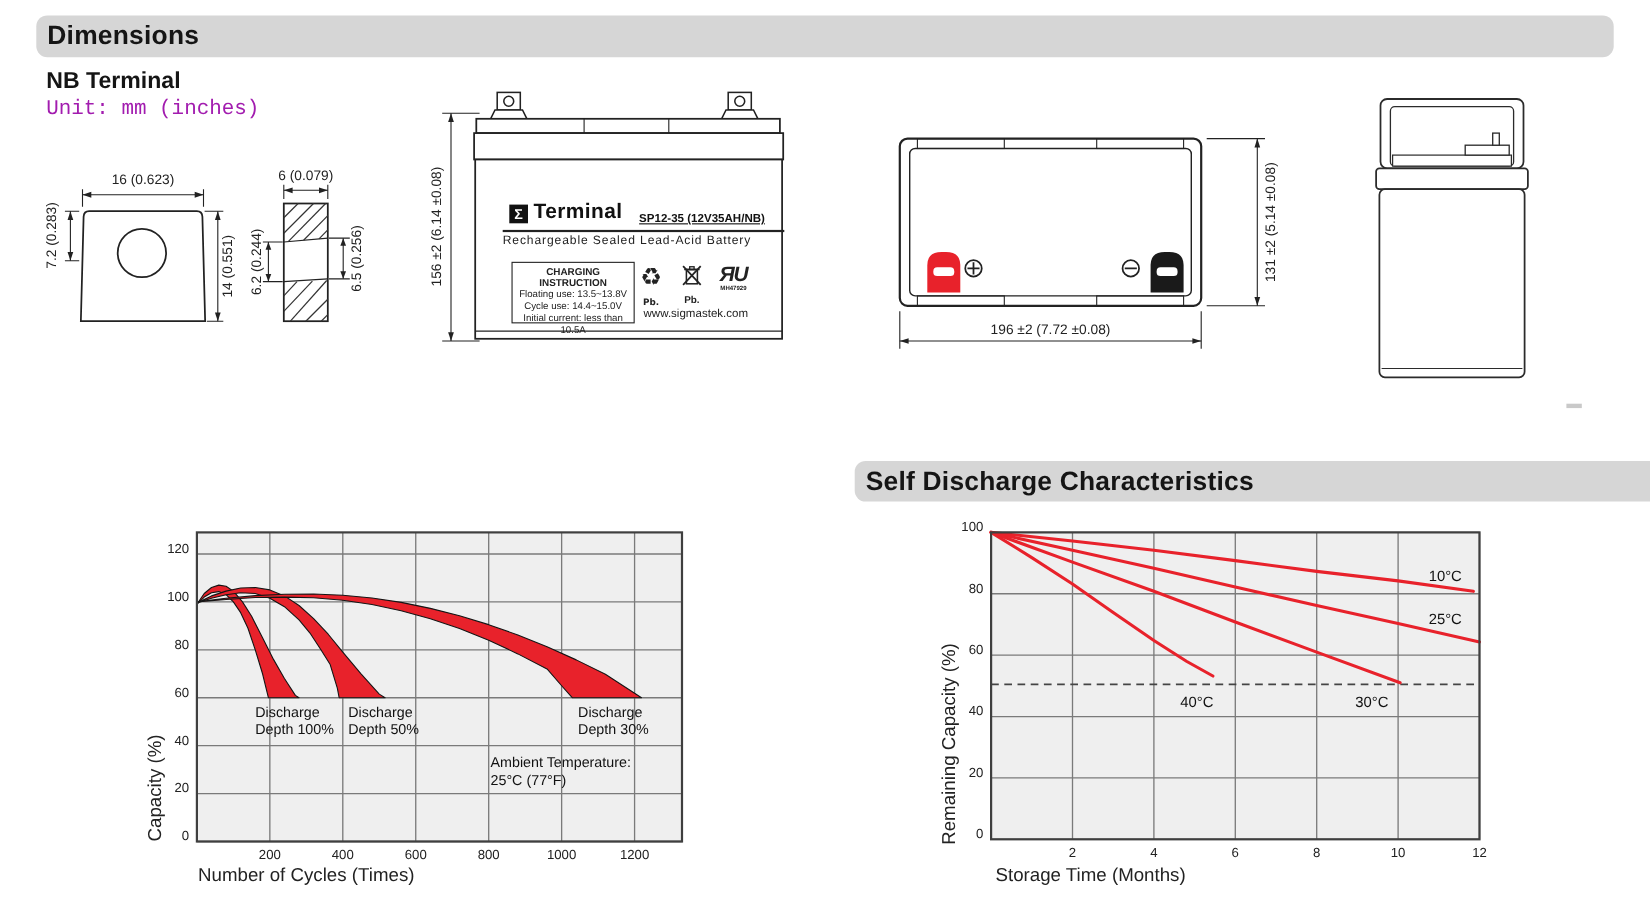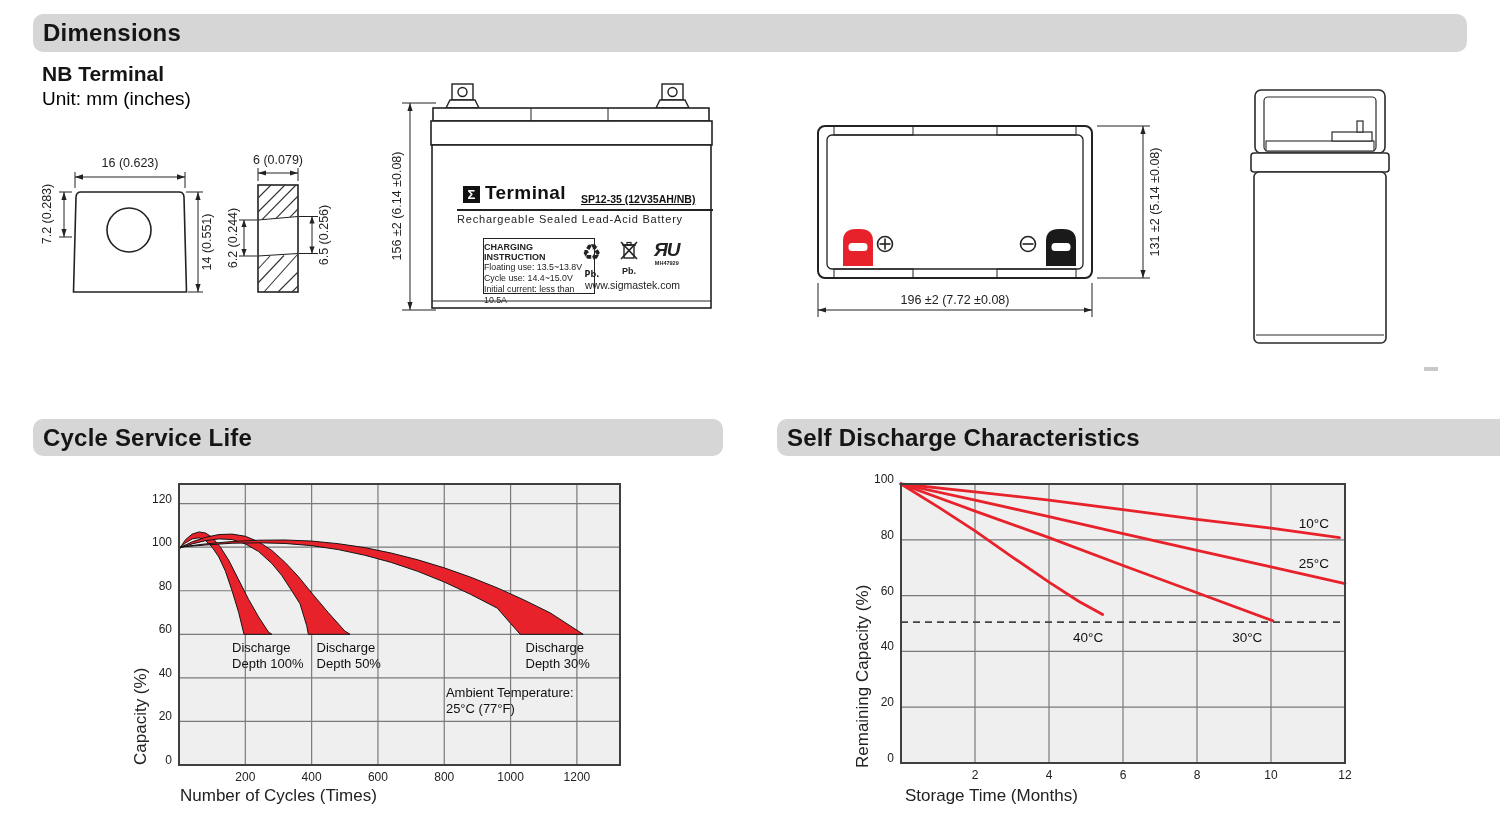--- a/index.html
+++ b/index.html
@@ -2,34 +2,34 @@
 <html><head>
 <meta charset="utf-8">
 <style>
   html,body{margin:0;padding:0;background:#fff;}
   .page{position:relative;width:1500px;height:826px;background:#fff;overflow:hidden;
         font-family:"Liberation Sans", sans-serif;color:#111;}
   .abs{position:absolute;}
   .bar{position:absolute;background:#d6d6d6;display:flex;align-items:center;border-radius:10px;}
   .bar span{font-size:24px;font-weight:bold;color:#151515;padding-left:10px;letter-spacing:.2px;}
   .h2{position:absolute;font-size:21px;font-weight:bold;color:#151515;}
-  .h3{position:absolute;font-size:19px;color:#000000;}
+  .h3{position:absolute;font-size:19px;color:#a21caf;font-family:Liberation Mono, monospace;}
   .axis-x{position:absolute;font-size:17px;color:#222;}
   .axis-y{position:absolute;font-size:17px;color:#222;transform:rotate(-90deg);transform-origin:0 0;white-space:nowrap;}
   svg text{font-family:"Liberation Sans", sans-serif;}
   .dimtxt{font-size:12.5px;fill:#222;}
   
   .label{position:absolute;left:455px;top:182px;width:264px;height:112px;font-family:"Liberation Sans",sans-serif;}
   .lf-sigma{position:absolute;left:8px;top:4px;width:17px;height:17px;background:#111;color:#fff;
             font-size:13px;font-weight:bold;display:flex;align-items:center;justify-content:center;}
   .lf-brand{position:absolute;left:30px;top:0px;font-size:19px;font-weight:bold;letter-spacing:.4px;color:#111;}
   .lf-model{position:absolute;left:126px;top:11px;font-size:10.5px;font-weight:bold;text-decoration:underline;color:#111;white-space:nowrap;}
   .lf-rule{position:absolute;left:2px;top:27px;width:256px;height:2px;background:#222;}
   .lf-sub{position:absolute;left:2px;top:31px;font-size:11px;font-weight:normal;letter-spacing:.8px;color:#222;white-space:nowrap;}
-  .lf-box{position:absolute;left:28px;top:56px;width:110px;height:54px;border:1.5px solid #222;text-align:left;}
+  .lf-box{position:absolute;left:10px;top:56px;width:110px;height:54px;border:1.5px solid #222;text-align:center;}
   .lf-box .t{font-size:9px;font-weight:bold;margin-top:3px;color:#222;}
   .lf-box .l{font-size:8.8px;color:#222;line-height:1.25;}
   .lf-box .l:first-of-type{margin-top:4px;}
   .lf-icons{position:absolute;left:127px;top:58px;width:130px;height:38px;}
   .ic{position:absolute;text-align:center;color:#222;}
   .ic .cap{font-size:8px;font-weight:bold;color:#222;}
   .ic-recycle{left:0px;top:2px;font-family:"DejaVu Sans",sans-serif;font-size:22px;line-height:22px;}
   .ic-bin{left:36px;top:0px;}
   .ic-ul{left:72px;top:0px;font-weight:bold;}
   .ic-ul .mark{font-size:19px;font-style:italic;line-height:20px;letter-spacing:-1px;}
@@ -244,23 +244,20 @@
       <rect x="92" y="57" width="40" height="9" stroke-width="1.2"></rect>
       <rect x="117" y="46" width="6" height="11" stroke-width="1.2"></rect>
       <rect x="11" y="78" width="138" height="19" rx="3" stroke-width="1.6"></rect>
       <rect x="14" y="97" width="132" height="171" rx="5" stroke-width="1.6"></rect>
     </g>
     <line x1="16" y1="260" x2="144" y2="260" stroke="#2b2b2b" stroke-width="1"></line>
   </svg>
 
   <div class="artifact" style="left:1424px;top:367px;width:14px;height:4px;"></div>
 
-  <div class="bar" style="left:33px;top:419px;width:690px;height:37px;">
-    <span>Cycle Service Life</span>
-  </div>
 
   <div class="bar" style="left:777px;top:419px;width:766px;height:37px;">
     <span>Self Discharge Characteristics</span>
   </div>
 
   <svg id="cycle-svg" class="abs" style="left:120px;top:468px;" width="545" height="325" viewBox="0 0 545 325">
       <rect x="59" y="16" width="441" height="281" fill="#efefef"></rect>
       <line x1="125.3157894736842" y1="16" x2="125.3157894736842" y2="297" stroke="#7a7a7a" stroke-width="1.2"></line>
       <text x="125.3157894736842" y="313" text-anchor="middle" font-size="12" fill="#222">200</text>
       <line x1="191.6315789473684" y1="16" x2="191.6315789473684" y2="297" stroke="#7a7a7a" stroke-width="1.2"></line>

